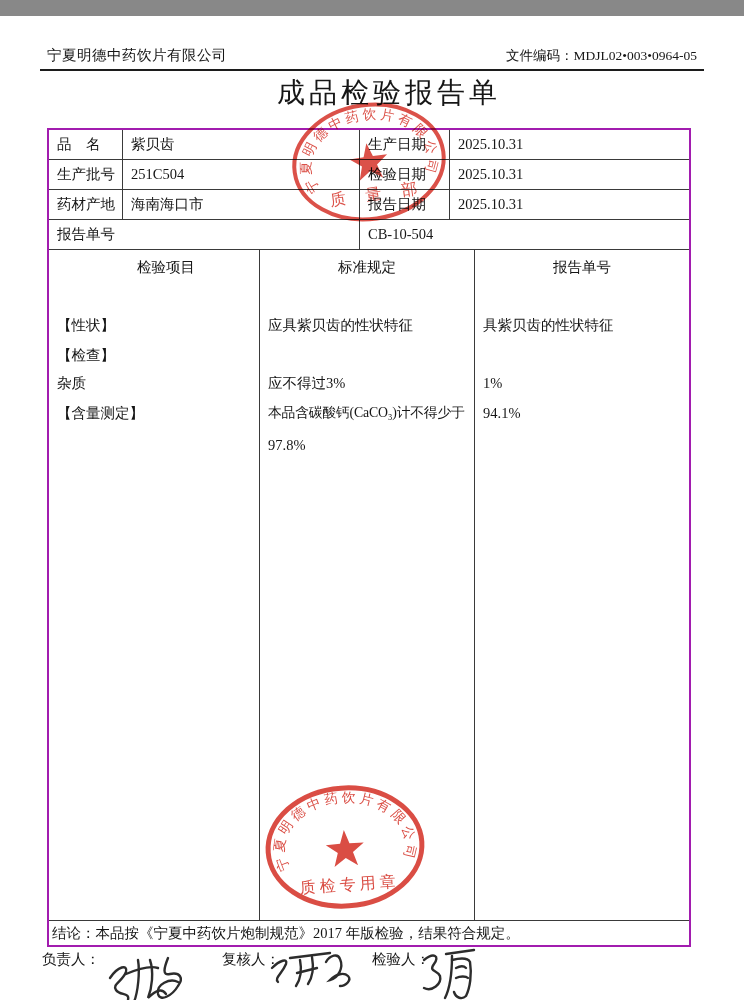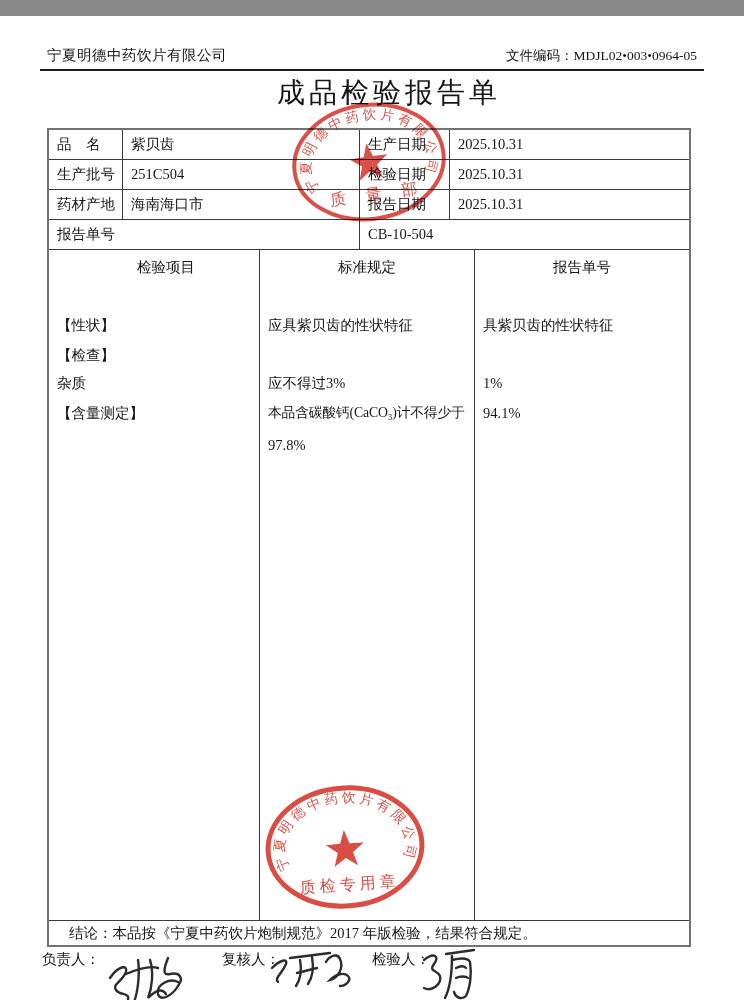--- a/index.html
+++ b/index.html
@@ -11,39 +11,39 @@
   }
   
   .hdr-left{position:absolute;left:47px;top:30px;font-size:14.5px;letter-spacing:.5px;}
   .hdr-right{position:absolute;right:47px;top:31px;font-size:13.5px;}
   .hdr-rule{position:absolute;left:40px;top:53px;width:664px;height:2px;background:#1c1c1c;}
   
   .title{position:absolute;left:0;top:58px;width:100%;text-align:center;text-indent:34px;
     font-size:28px;font-weight:normal;letter-spacing:4px;}
   
   .report-table{position:absolute;left:47px;top:112px;width:644px;height:819px;
-    border:2px solid #737373;box-sizing:border-box;background:transparent;}
+    border:2px solid #a21caf;box-sizing:border-box;background:transparent;}
   .info-grid{display:grid;grid-template-columns:74px 237px 90px 239px;grid-auto-rows:30px;}
   .cell{box-sizing:border-box;border-right:1px solid #3a3a3a;border-bottom:1px solid #3a3a3a;
     padding:0 8px;line-height:29px;font-size:14.5px;white-space:nowrap;overflow:hidden;}
   .cell.no-r{border-right:none;}
   .span2a{grid-column:1/3;}
   .span2b{grid-column:3/5;}
   
   .main-grid{display:grid;grid-template-columns:211px 215px 214px;height:670px;}
   .mcell{position:relative;box-sizing:border-box;border-right:1px solid #3a3a3a;font-size:14.5px;}
   .mcell.no-r{border-right:none;}
   .mline{position:absolute;left:8px;right:6px;height:22px;line-height:22px;white-space:nowrap;}
   .mhead{position:absolute;top:6px;left:0;width:100%;height:22px;line-height:22px;}
   .mhead.left{padding-left:24px;box-sizing:border-box;text-align:center;}
   .mhead.center{text-align:center;}
   .tight{font-size:13.8px;letter-spacing:-0.2px;}
   
   .conclusion{box-sizing:border-box;border-top:1px solid #3a3a3a;height:25px;line-height:24px;
-    padding-left:20px;font-size:14.5px;white-space:nowrap;}
+    padding-left:3px;font-size:14.5px;white-space:nowrap;}
   
   .sig-label{position:absolute;font-size:14.5px;top:934px;}
   .sig-label.l1{left:42px;}
   .sig-label.l2{left:222px;}
   .sig-label.l3{left:372px;text-align:center;}
   .overlay{position:absolute;left:0;top:0;width:744px;height:1000px;pointer-events:none;
     mix-blend-mode:multiply;}
   .stamp-text{font-family:"Liberation Serif","DejaVu Serif",serif;}
   .page-edge{position:absolute;left:0;bottom:0;width:100%;height:7px;background:#c9c9c9;}
 </style>

